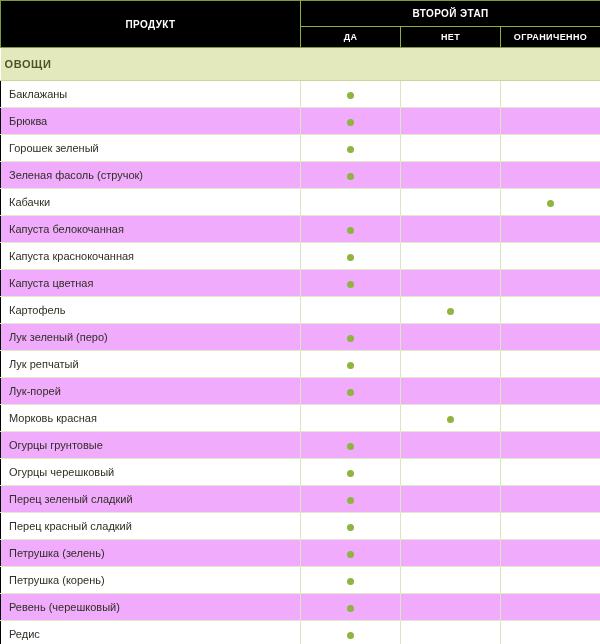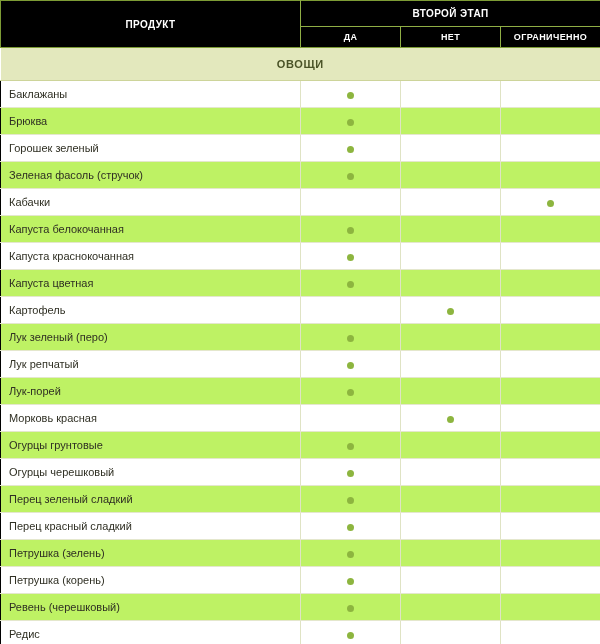--- a/index.html
+++ b/index.html
@@ -51,21 +51,20 @@
     padding: 5px 4px;
     border-bottom: 1px solid #7d9b35;
   }
   thead tr.sub-head th.last {
     border-right: 1px solid #701a75;
   }
 
   tr.section-row td {
     background: #e3e8bd;
     color: #4a5327;
-    text-align: center;
     font-weight: bold;
     font-size: 11px;
     letter-spacing: 0.6px;
     padding: 6px 4px;
     border-bottom: 1px solid #cdd49a;
     text-transform: uppercase;
   }
 
   tbody td {
     border-right: 1px solid #dfe3c4;
@@ -78,21 +77,21 @@
     text-align: left;
     font-size: 11px;
     color: #2f2f23;
     border-left: 1px solid #000000;
   }
   tbody td.mark {
     text-align: center;
     vertical-align: middle;
   }
   tbody tr.odd td { background: #ffffff; }
-  tbody tr.even td { background: #bef264; }
+  tbody tr.even td { background: #f0abfc; }
 
   .dot {
     display: inline-block;
     width: 7px;
     height: 7px;
     border-radius: 50%;
     background: #8db53f;
     vertical-align: middle;
   }
 </style>

